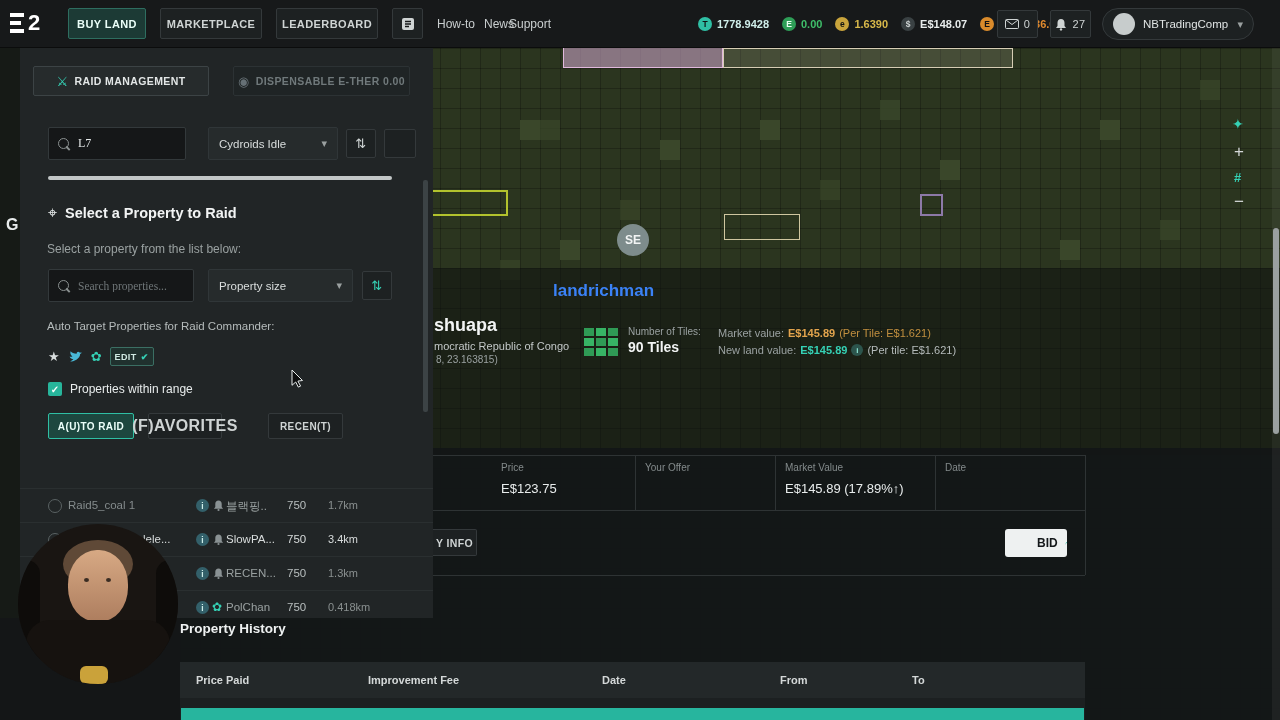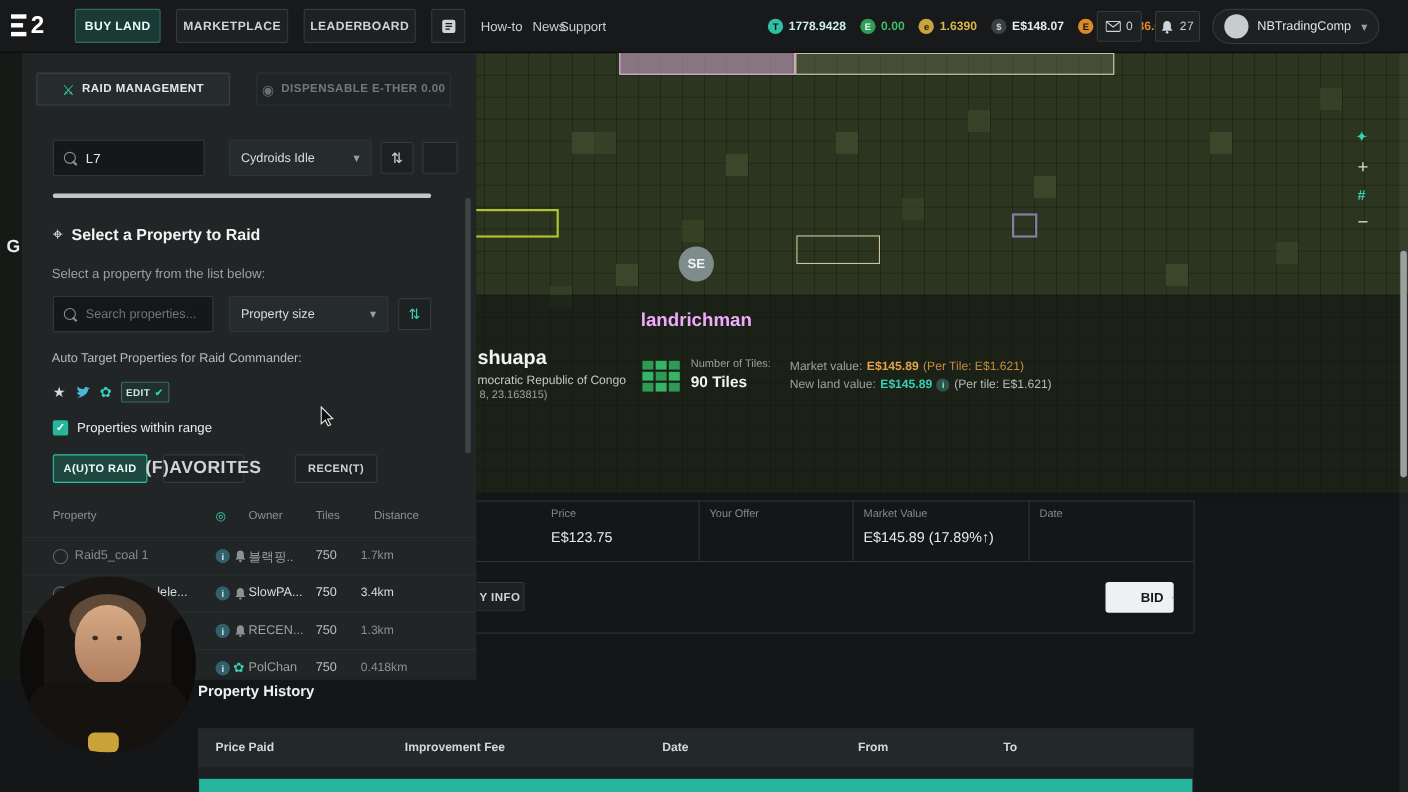--- a/index.html
+++ b/index.html
@@ -6,21 +6,21 @@
   #root{position:relative;width:1280px;height:720px;overflow:hidden;
         font-family:"Liberation Sans",sans-serif;color:#e6eaea;background:#101213;}
   .abs{position:absolute;box-sizing:border-box;}
   .flex{display:flex;align-items:center;}
   .btn{display:flex;align-items:center;justify-content:center;gap:6px;
        border:1px solid #34393b;background:#1d2122;color:#cfd4d4;
        font-size:11px;font-weight:bold;letter-spacing:.4px;border-radius:2px;box-sizing:border-box;cursor:default;}
   .input{display:flex;align-items:center;gap:7px;background:#151718;border:1px solid #33393b;
          border-radius:2px;padding:0 9px;box-sizing:border-box;}
   .input input{background:transparent;border:none;outline:none;color:#e6eaea;
-               font-family:Liberation Sans, sans-serif;font-size:12px;width:100%;}
+               font-family:Liberation Serif, serif;font-size:12px;width:100%;}
   .input input::placeholder{color:#6f7678;}
   .dd{display:flex;align-items:center;justify-content:space-between;background:#262b2c;
       border:1px solid #303638;border-radius:2px;padding:0 10px;font-size:11.5px;color:#d9dddd;box-sizing:border-box;}
   .chev{color:#9aa0a0;font-size:11px;}
   .mag{position:relative;width:9px;height:9px;border:1.5px solid #8a9090;border-radius:50%;display:inline-block;flex:none;}
   .mag::after{content:"";position:absolute;width:1.5px;height:5px;background:#8a9090;left:8px;top:7px;transform:rotate(-45deg);}
   .ccoin{width:14px;height:14px;border-radius:50%;display:flex;align-items:center;justify-content:center;
          font-size:8.5px;font-weight:bold;color:#101213;flex:none;}
   .curr{display:flex;align-items:center;gap:5px;font-size:11px;font-weight:bold;}
   .map{background-color:#2b351f;
@@ -72,21 +72,21 @@
     <div class="abs" style="left:920px;top:146px;width:23px;height:22px;border:2px solid #8d79a8;"></div>
   </div>
 
   <div class="abs" style="left:413px;top:268px;width:867px;height:187px;background:rgba(13,16,16,.52);"></div>
   <div class="abs" style="left:180px;top:448px;width:1100px;height:272px;background:rgba(19,22,23,.96);"></div>
   <div class="abs" style="left:0px;top:618px;width:180px;height:102px;background:#141617;"></div>
 
   <div class="abs" style="left:617px;top:224px;width:32px;height:32px;border-radius:50%;background:#7e8c8c;color:#f2f4f4;font-size:12px;font-weight:bold;display:flex;align-items:center;justify-content:center;">
       <span>SE</span>
     </div>
-  <div class="abs" style="left:553px;top:281px;width:160px;text-align:center;font-size:17px;font-weight:bold;color:#f0abfc;">landrichman</div>
+  <div class="abs" style="left:553px;top:281px;width:160px;font-size:17px;font-weight:bold;color:#3b82f6;">landrichman</div>
 
   <div class="abs" style="left:434px;top:315px;font-size:18px;font-weight:bold;color:#f2f4f4;">shuapa</div>
   <div class="abs" style="left:434px;top:340px;font-size:11px;color:#c3c8c8;">mocratic Republic of Congo</div>
   <div class="abs" style="left:436px;top:354px;font-size:10px;color:#9aa1a1;">8, 23.163815)</div>
 
   <div class="abs" style="left:584px;top:328px;width:34px;height:28px;display:grid;grid-template-columns:repeat(3,1fr);gap:2px;">
     <span style="background:#2f9a55;"></span>
       <span style="background:#37b465;"></span>
       <span style="background:#2f9a55;"></span>
     <span style="background:#37b465;"></span>
@@ -223,27 +223,20 @@
     <div class="btn abs" style="left:28px;top:365px;width:86px;height:26px;background:#1d473f;border-color:#2fbfa4;color:#ecfffa;font-size:10px;">
         <span>A(U)TO RAID</span>
       </div>
     <div class="btn abs" style="left:128px;top:365px;width:74px;height:26px;font-size:16px;">
         <span>(F)AVORITES</span>
       </div>
     <div class="btn abs" style="left:215px;top:365px;width:75px;height:26px;font-size:10px;margin-left:33px;">
         <span>RECEN(T)</span>
       </div>
 
-    <div class="abs" style="left:0px;top:415px;width:413px;height:18px;">
-      <span class="abs" style="left:28px;font-size:10.5px;color:#8a9090;">Property</span>
-      <span class="abs" style="left:176px;font-size:11px;color:#35d1b5;">◎</span>
-      <span class="abs" style="left:206px;font-size:10.5px;color:#8a9090;">Owner</span>
-      <span class="abs" style="left:267px;font-size:10.5px;color:#8a9090;">Tiles</span>
-      <span class="abs" style="left:320px;font-size:10.5px;color:#8a9090;">Distance</span>
-    </div>
 
     <div class="row" style="top:440px;">
       <span class="radio"></span>
       <span class="rname">Raid5_coal 1</span>
       <span class="iinfo">i</span>
       <svg class="abs" style="left:193px;top:10px;" width="11" height="13" viewBox="0 0 12 13">
           <path d="M6 1C3.8 1 2.5 2.6 2.5 4.8V8L1 10h10L9.5 8V4.8C9.5 2.6 8.2 1 6 1z" fill="#8a9294"></path>
           <circle cx="6" cy="11.4" r="1.2" fill="#8a9294"></circle>
         </svg>
       <span class="rowner">블랙핑..</span>

